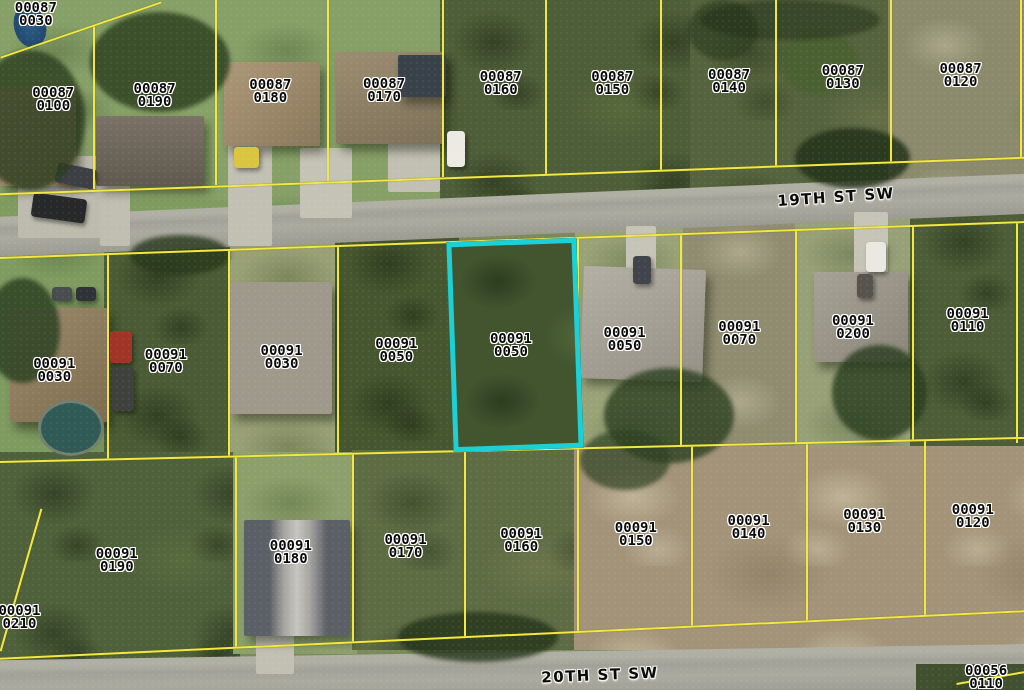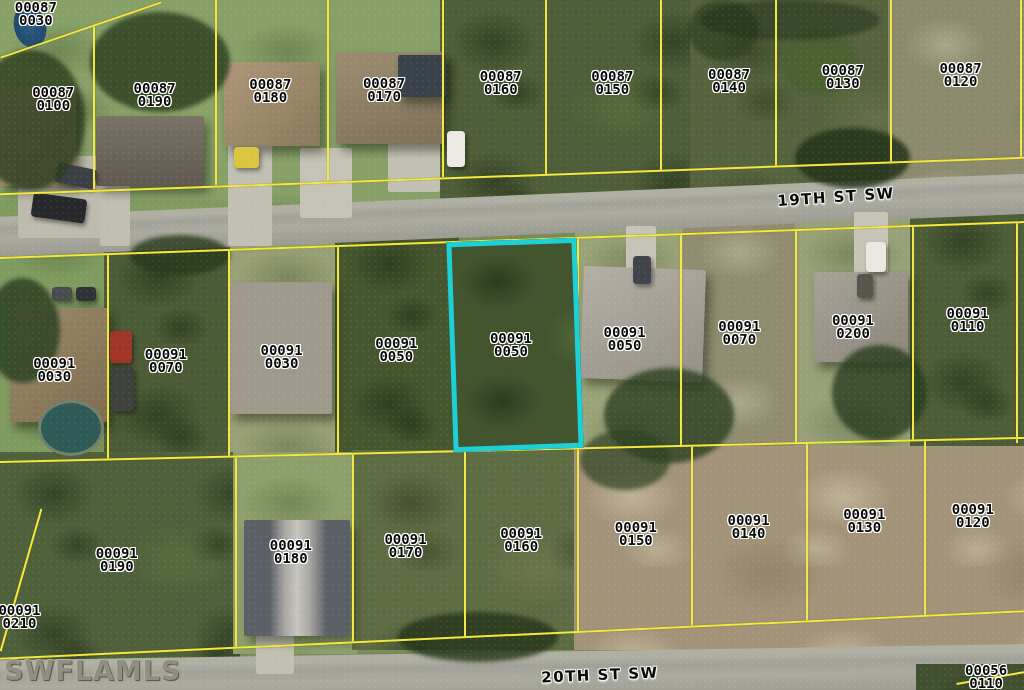--- a/index.html
+++ b/index.html
@@ -197,14 +197,13 @@
       <div class="plabel" style="left: 62.1%; top: 77.4%;"><div>00091</div><div>0150</div></div>
       <div class="plabel" style="left: 73.1%; top: 76.4%;"><div>00091</div><div>0140</div></div>
       <div class="plabel" style="left: 84.4%; top: 75.5%;"><div>00091</div><div>0130</div></div>
       <div class="plabel" style="left: 95%; top: 74.8%;"><div>00091</div><div>0120</div></div>
       <div class="plabel" style="left: 96.3%; top: 98.1%;"><div>00056</div><div>0110</div></div>
     </div>
   <div style="position:absolute;inset:0;z-index:10;pointer-events:none">
       <div class="slabel" style="left: 81.6%; top: 28.6%; transform: translate(-50%, -50%) rotate(-4deg);">19TH ST SW</div>
       <div class="slabel" style="left: 58.6%; top: 97.8%; transform: translate(-50%, -50%) rotate(-2.5deg);">20TH ST SW</div>
     </div>
-  <div class="wm">SWFLAMLS</div>
 </div>
 
 </body></html>

